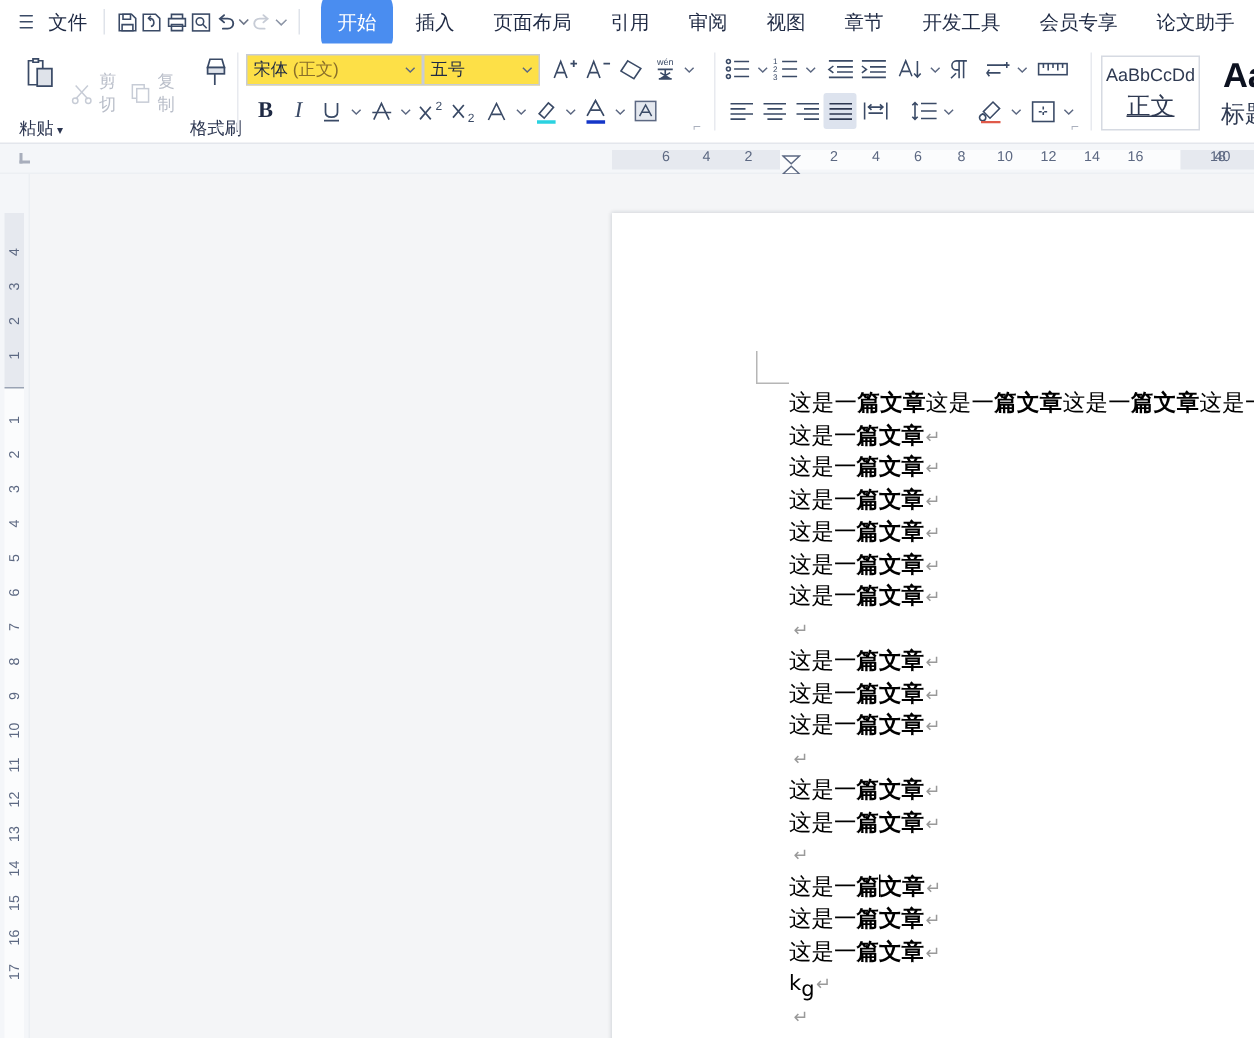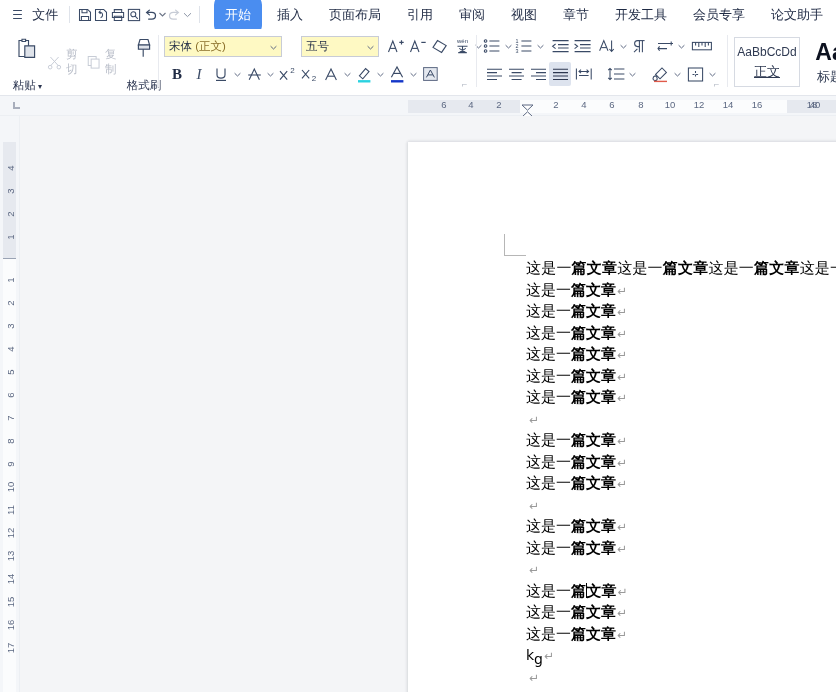--- a/index.html
+++ b/index.html
@@ -79,21 +79,21 @@
   }
   .clip-lbl { font-size: 11.5px; color: #2b3550; margin-top: 1px; }
   .clip-sub {
     display: flex; align-items: center; gap: 3px;
     cursor: pointer; height: 26px;
   }
   .clip-sub-lbl { font-size: 11.5px; color: #b9bec9; }
 
   
   .combo {
-    height: 21px; border: 1px solid #c8ccd6; background: #fef9c3;
+    height: 21px; border: 1px solid #c8ccd6; background: #fde047;
     display: flex; align-items: center; position: relative;
     font-size: 11.5px; color: #1f2a44; padding-left: 4px;
     cursor: pointer;
   }
   .combo .cval { color: #1f2a44; }
   .combo .cval .paren { color: #8a6f2a; }
   .combo .carr {
     position: absolute; right: 4px; top: 50%; transform: translateY(-50%);
   }
   .tool { width: 22px; height: 24px; display:inline-flex; align-items:center; justify-content:center; cursor:pointer; }
@@ -105,21 +105,21 @@
   .sgal { display: flex; align-items: center; gap: 0px; }
   .scell {
     width: 66px; height: 50px;
     display: flex; flex-direction: column; align-items: center; justify-content: center;
     cursor: pointer;
     background: #fff;
   }
   .scell.bordered { border: 1px solid #d6dae2; }
   .s-prev { font-size: 12px; color: #2f3a52; line-height: 16px; }
   .s-prev.big { font-size: 23px; font-weight: bold; color: #0d1220; line-height: 26px; }
-  .s-name { font-size: 13px; color: #2f3a52; margin-top: 3px; }
+  .s-name { font-size: 16px; color: #2f3a52; margin-top: 3px; }
 
   .grp-expand {
     position: absolute; font-size: 9px; color: #aab0bd;
   }
 
   
   .hruler {
     position: absolute; left: 0; top: 96px;
     width: 836px; height: 20px;
     background: #f4f6f9;
@@ -358,21 +358,21 @@
 
       <div class="grow" style="position:absolute; left:2px; top:5px;">
         <div class="combo" style="width:118px;">
           <span class="cval"><span>宋体</span><span class="paren"> (正文)</span></span>
           <span class="carr">
             <svg width="7" height="5" viewBox="0 0 7 5">
                 <path d="M0.6 1.2 L3.5 4 L6.4 1.2" fill="none" stroke="#5c6882" stroke-width="1"></path>
               </svg>
           </span>
         </div>
-        <div class="combo" style="width:78px; margin-left:19px;">
+        <div class="combo" style="width:78px; margin-left:0;">
           <span class="cval">五号</span>
           <span class="carr">
             <svg width="7" height="5" viewBox="0 0 7 5">
                 <path d="M0.6 1.2 L3.5 4 L6.4 1.2" fill="none" stroke="#5c6882" stroke-width="1"></path>
               </svg>
           </span>
         </div>
 
         <div class="tool" style="margin-left:6px;">
           <svg width="18" height="17" viewBox="0 0 18 17" fill="none" stroke="#3a4a66" stroke-width="1.1">

